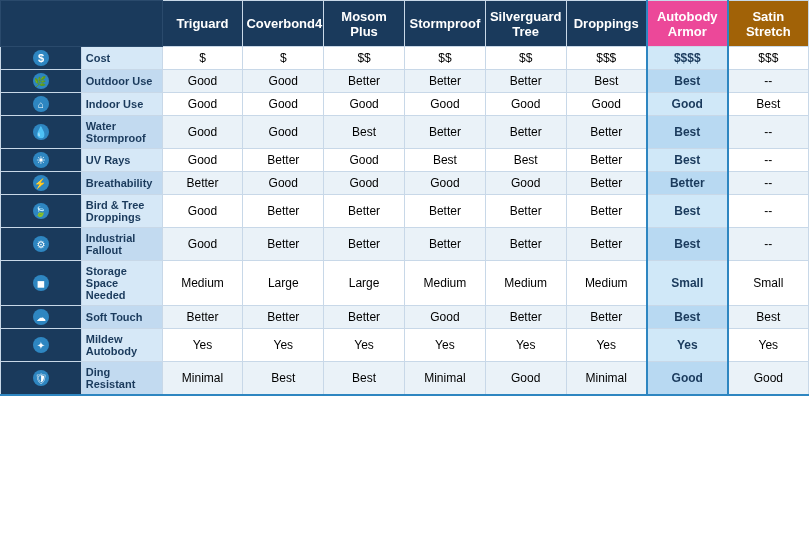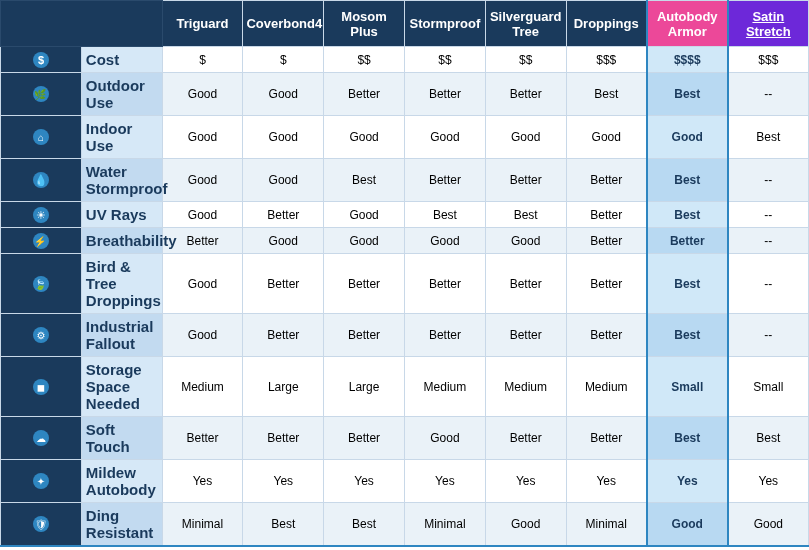--- a/index.html
+++ b/index.html
@@ -27,29 +27,28 @@
       font-weight: bold;
       height: 46px;
       vertical-align: middle;
     }
     thead th.highlight {
       background: #ec4899;
       border-left: 2px solid #2e86c1;
       border-right: 2px solid #2e86c1;
     }
     thead th.satin {
-      background: #6d28d9;
-      text-decoration: underline;
+      background: #a16207;
     }
     .row-label {
       text-align: left;
       background: #d6e4f0;
       padding: 4px 4px 4px 4px;
       font-weight: bold;
-      font-size: 15px;
+      font-size: 11px;
       color: #1a3a5c;
       width: 140px;
     }
     .icon-cell {
       width: 32px;
       background: #1a3a5c;
       padding: 0;
       text-align: center;
     }
     .icon-cell svg, .icon-cell span {

